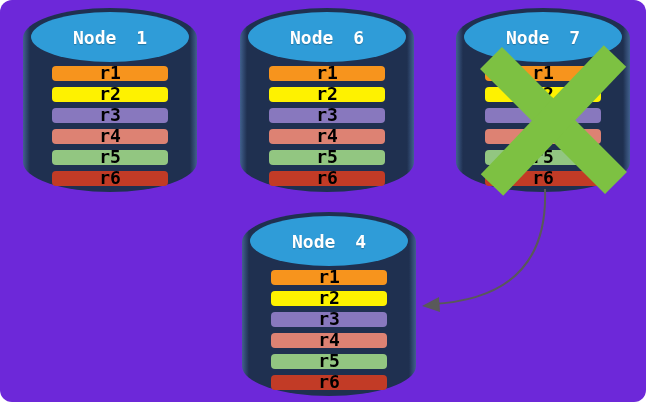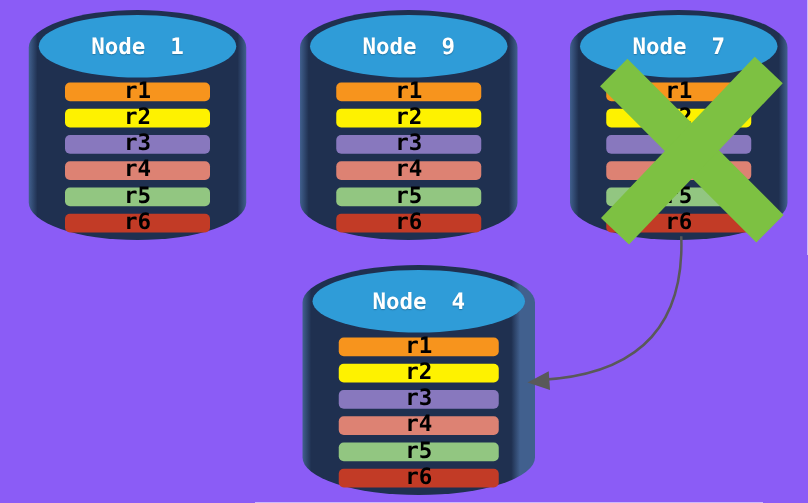--- a/index.html
+++ b/index.html
@@ -1,22 +1,23 @@
 <!DOCTYPE html>
 <html><head>
 <meta charset="utf-8">
 <style>
   html, body { margin: 0; padding: 0; background: #ffffff; }
   .canvas {
     position: relative;
     width: 646px;
     height: 402px;
-    background: #8b5cf6;
+    background: #6d28d9;
     overflow: hidden;
     font-family: "DejaVu Sans Mono", monospace;
+    border-radius: 12px;
   }
   .node {
     position: absolute;
     width: 174px;
     height: 184px;
   }
   .cyl-body {
     position: absolute;
     left: 0; top: 0; right: 0; bottom: 0;
     background: linear-gradient(90deg, #41608e 0px, #1F3050 7px, #1F3050 167px, #41608e 174px);
@@ -50,21 +51,21 @@
     border-radius: 4px;
     margin-bottom: 6px;
     text-align: center;
     color: #000000;
     font-size: 18px;
     font-weight: bold;
   }
   .node1 { left: 23px;  top: 8px; }
   .node2 { left: 240px; top: 8px; }
   .node3 { left: 456px; top: 8px; }
-  .node4 { left: 242px; top: 212px; padding-left: 12px; }
+  .node4 { left: 242px; top: 212px; }
   .overlay {
     position: absolute;
     left: 0; top: 0;
     pointer-events: none;
   }
 </style>
 </head>
 <body>
 
 <div class="canvas">
@@ -80,21 +81,21 @@
       <div class="rec" style="background: rgb(136, 120, 190);">r3</div>
       <div class="rec" style="background: rgb(221, 130, 115);">r4</div>
       <div class="rec" style="background: rgb(146, 198, 129);">r5</div>
       <div class="rec" style="background: rgb(194, 59, 38);">r6</div>
     </div>
   </div>
 
   <div class="node node2">
     <div class="cyl-body"></div>
     <div class="cyl-top" style="background: rgb(47, 156, 216);">
-      <span class="node-title" style="color: rgb(255, 255, 255);">Node 9</span>
+      <span class="node-title" style="color: rgb(255, 255, 255);">Node 6</span>
     </div>
     <div class="records">
       <div class="rec" style="background: rgb(247, 148, 29);">r1</div>
       <div class="rec" style="background: rgb(254, 242, 0);">r2</div>
       <div class="rec" style="background: rgb(136, 120, 190);">r3</div>
       <div class="rec" style="background: rgb(221, 130, 115);">r4</div>
       <div class="rec" style="background: rgb(146, 198, 129);">r5</div>
       <div class="rec" style="background: rgb(194, 59, 38);">r6</div>
     </div>
   </div>

